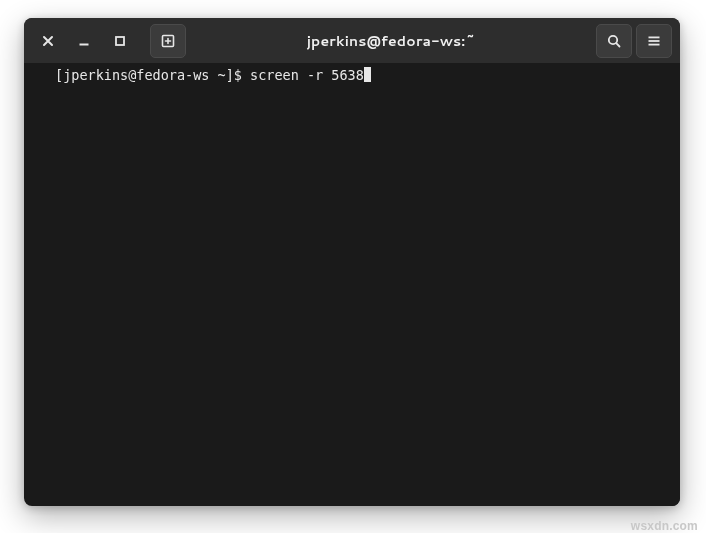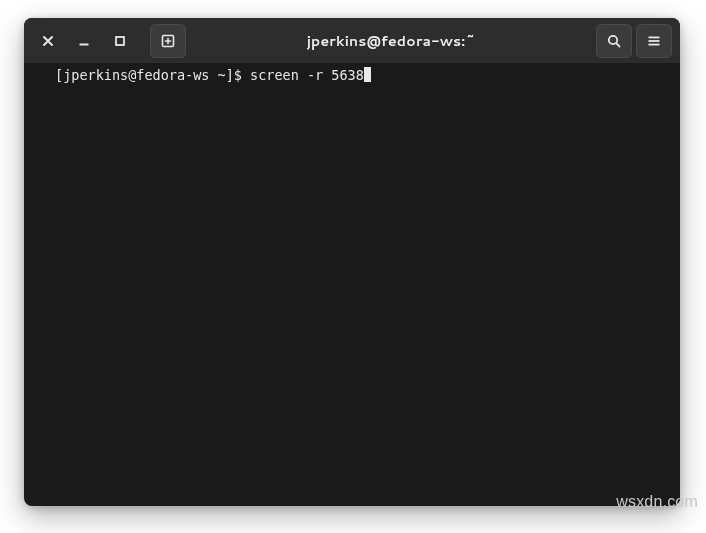--- a/index.html
+++ b/index.html
@@ -83,25 +83,26 @@
       display: inline-block;
       width: 7px;
       height: 15px;
       background: #e8e8e8;
       vertical-align: text-bottom;
       margin-bottom: 1px;
     }
     .watermark {
       position: absolute;
       right: 8px;
-      bottom: 22px;
+      bottom: 0;
       font-family: Arial, sans-serif;
-      font-size: 16px;
+      font-size: 12px;
       color: #c8c8c8;
       letter-spacing: 0.2px;
+      font-weight: bold;
     }
     svg { display: block; }
   </style>
 </head>
 <body>
 
 <div class="window">
 
   <div class="titlebar">
 

